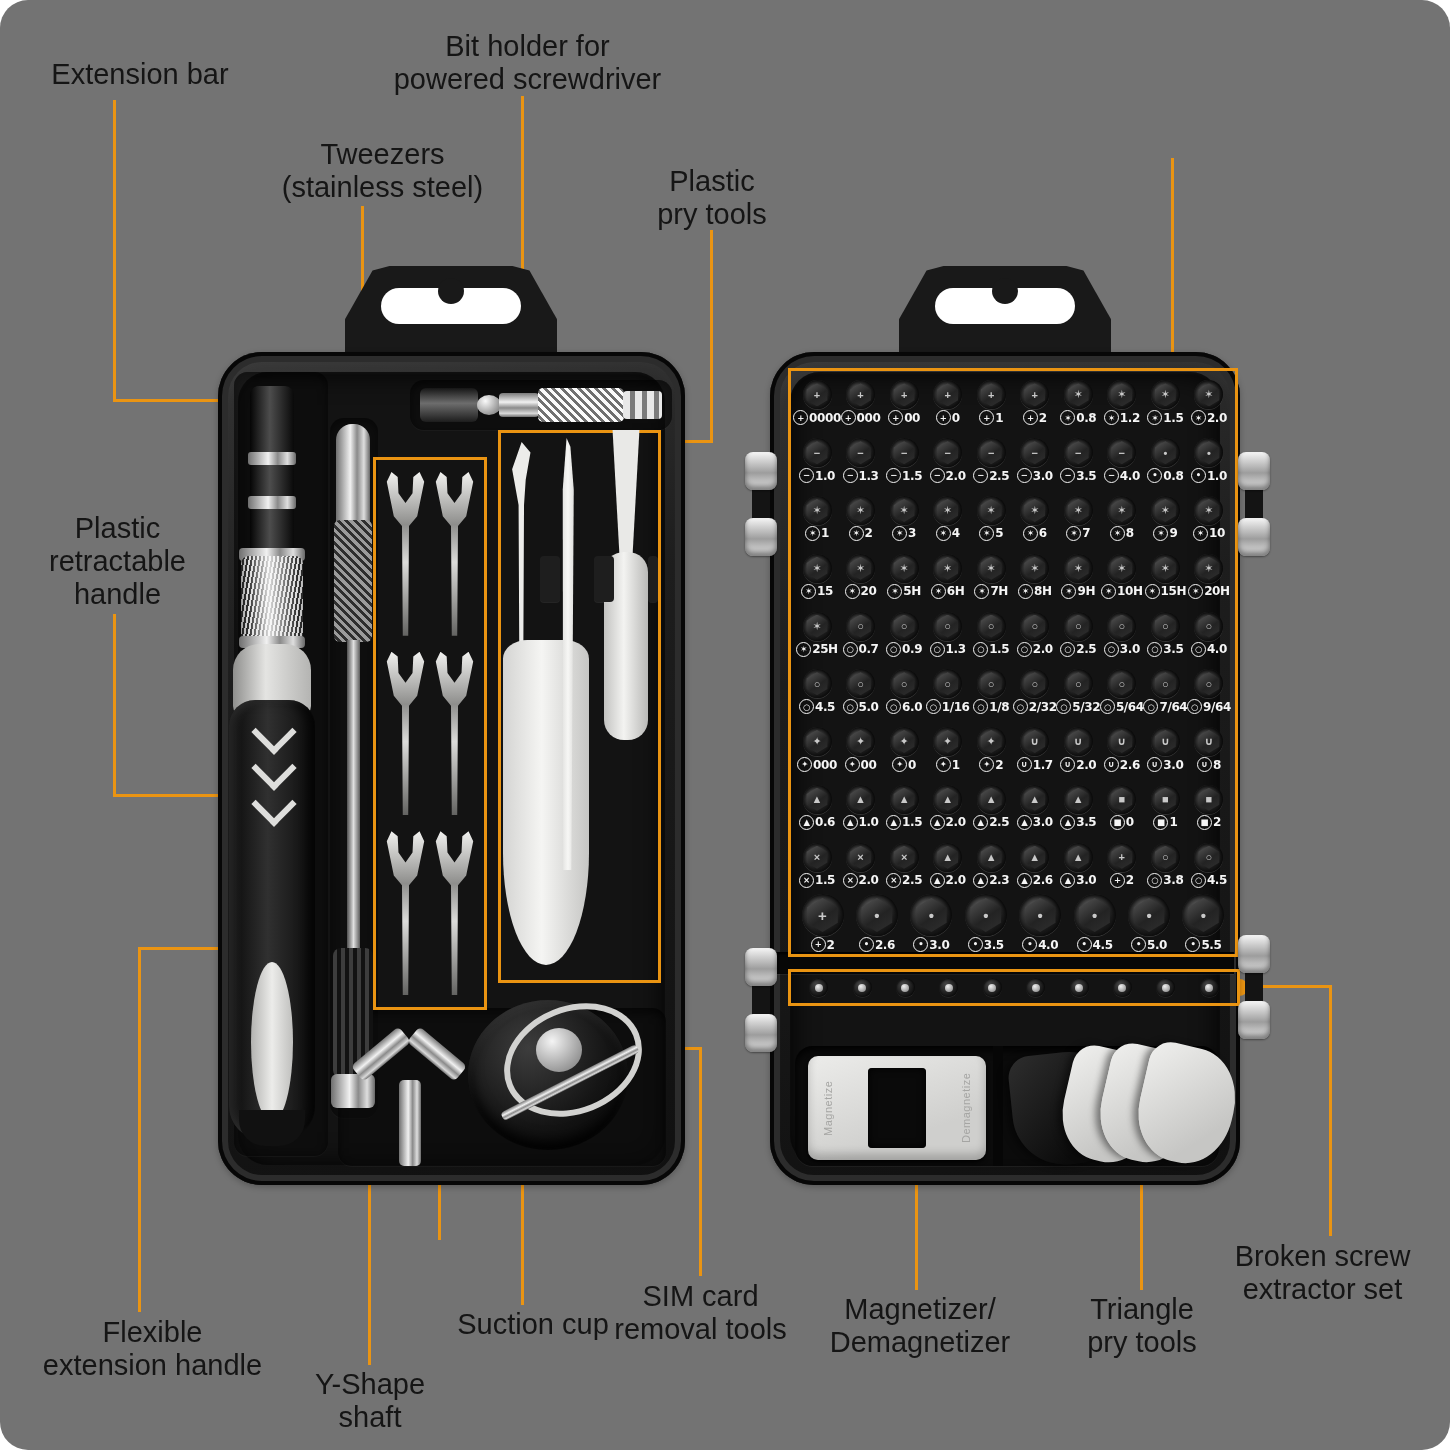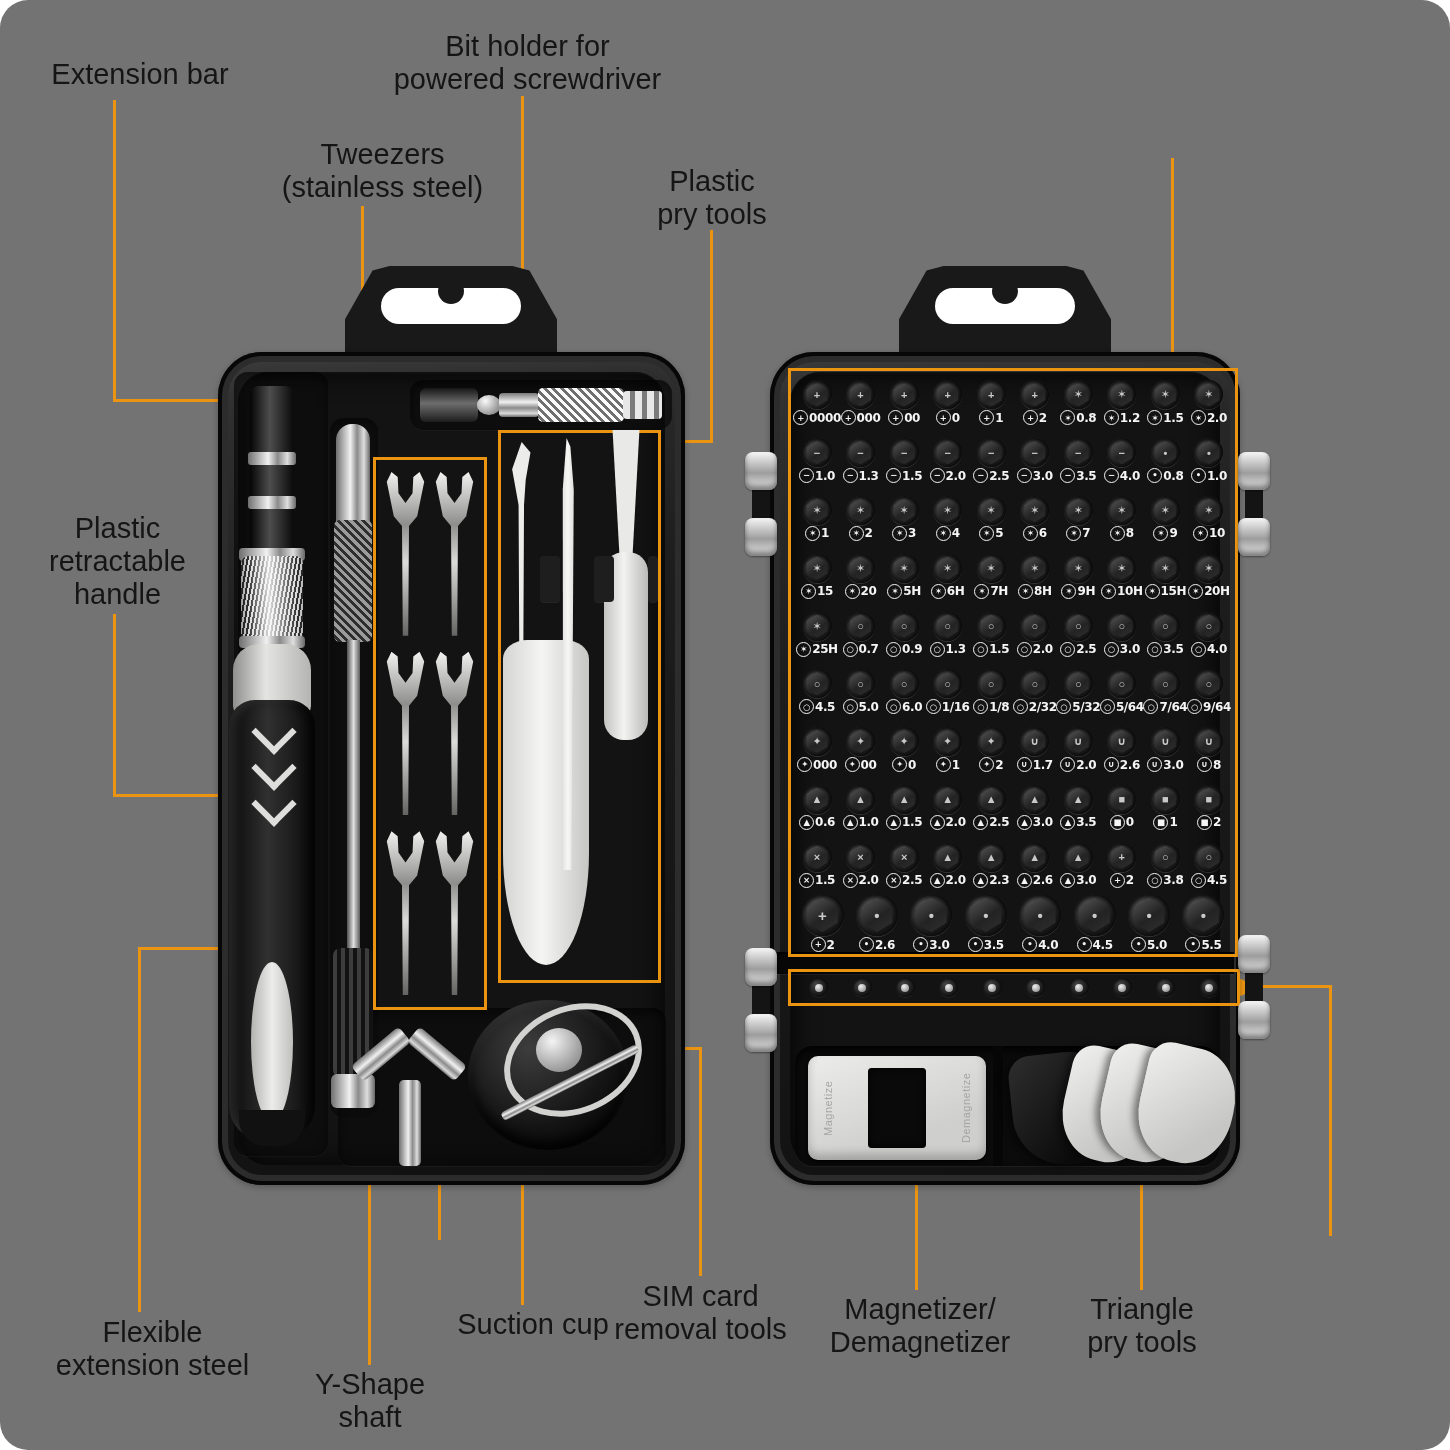--- a/index.html
+++ b/index.html
@@ -178,30 +178,32 @@
   <div class="lbl" style="left:255px;top:138px;width:255px;">Tweezers
 (stainless steel)</div>
   <div class="lbl" style="left:375px;top:30px;width:305px;">Bit holder for
 powered screwdriver</div>
   <div class="lbl" style="left:637px;top:165px;width:150px;">Plastic
 pry tools</div>
   <div class="lbl" style="left:15px;top:512px;width:205px;">Plastic
 retractable
 handle</div>
   <div class="lbl" style="left:0px;top:1316px;width:305px;">Flexible
-extension steel</div>
+extension handle</div>
   <div class="lbl" style="left:270px;top:1368px;width:200px;">Y-Shape
 shaft</div>
   <div class="lbl" style="left:433px;top:1308px;width:200px;">Suction cup</div>
   <div class="lbl" style="left:805px;top:1293px;width:230px;">Magnetizer/
 Demagnetizer</div>
   <div class="lbl" style="left:588px;top:1280px;width:225px;">SIM card
 removal tools</div>
   <div class="lbl" style="left:1042px;top:1293px;width:200px;">Triangle
 pry tools</div>
+  <div class="lbl" style="left:1210px;top:1240px;width:225px;">Broken screw
+extractor set</div>
 
   <div class="cl" style="left:113px;top:100px;width:3px;height:302px;"></div>
   <div class="cl" style="left:113px;top:399px;width:157px;height:3px;"></div>
   <div class="cl-dot" style="left:259px;top:393px;"></div>
 
   <div class="cl" style="left:521px;top:96px;width:3px;height:306px;"></div>
   <div class="cl-dot" style="left:514px;top:393px;"></div>
 
   <div class="cl" style="left:361px;top:206px;width:3px;height:232px;"></div>
   <div class="cl-dot" style="left:354px;top:429px;"></div>

